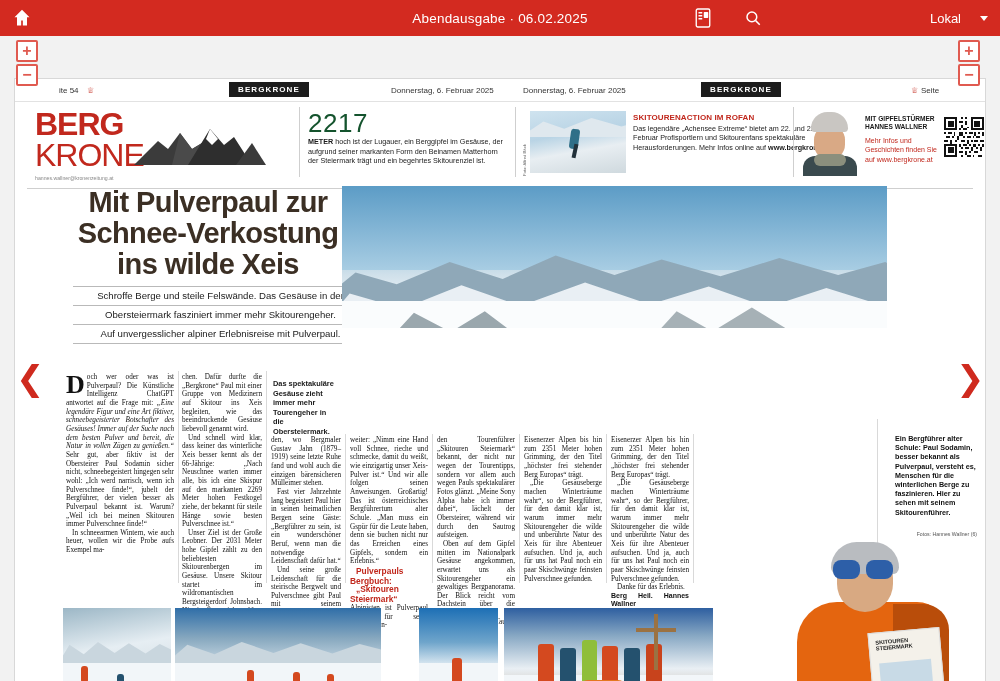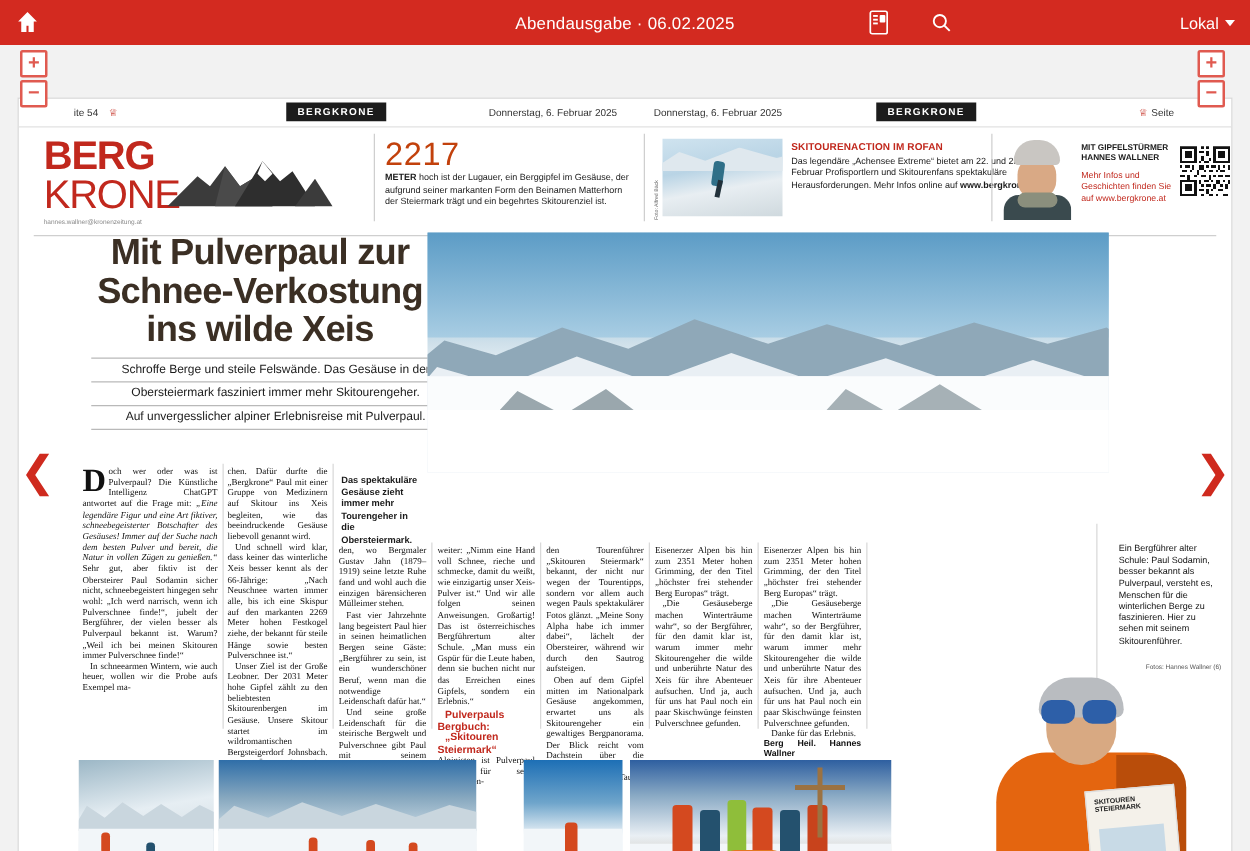--- a/index.html
+++ b/index.html
@@ -25,21 +25,21 @@
     position: absolute; left: 0; right: 0; text-align: center;
     font-size: 13.5px; letter-spacing: .2px; color: #fff;
   }
   #appbar-tools {
     position: absolute; left: 690px; top: 0; height: 36px;
     display: flex; align-items: center; gap: 24px;
   }
   .tool-btn { cursor: pointer; display:flex; align-items:center; justify-content:center; width: 26px; height: 26px;}
   #appbar-right {
     position: absolute; right: 12px; top: 0; height: 36px;
-    display: flex; align-items: center; gap: 5px;
+    display: flex; align-items: center; gap: 19px;
     font-size: 13px; cursor: pointer;
   }
   .caret-d { width:0;height:0;border-left:4px solid transparent;border-right:4px solid transparent;border-top:5px solid #fff; }
 
   
   #viewer {
     position: absolute; left: 0; top: 36px; width: 1000px; height: 645px;
     background: #f2f2f2;
   }
   #page {
@@ -89,21 +89,21 @@
     position: absolute; left: 12px; top: 26px; width: 946px; height: 84px;
     border-bottom: 1px solid #cfcfcf;
   }
   #berg-logo { position: absolute; left: 8px; top: 4px; width: 245px; }
   .bl-line1 { font-family: "Liberation Sans", sans-serif; font-weight: 800; font-size: 32px; color: #c1281d; letter-spacing: -1px; line-height: 30px;}
   .bl-line2 { font-family: "Liberation Sans", sans-serif; font-weight: 300; font-size: 32px; color: #c1281d; letter-spacing: -1px; line-height: 32px;}
   #berg-mail { position: absolute; left: 8px; top: 70px; font-size: 5.2px; color: #888; }
   #mtn-art { position: absolute; left: 105px; top: 14px; }
 
   #fact-block { position: absolute; left: 281px; top: 5px; width: 200px; }
-  #fact-num { font-size: 26px; color: #c2410c; font-weight: 400; letter-spacing: .5px; line-height: 26px; font-family:"Liberation Sans", sans-serif;}
+  #fact-num { font-size: 26px; color: #14532d; font-weight: 400; letter-spacing: .5px; line-height: 26px; font-family:"Liberation Sans", sans-serif;}
   #fact-txt { font-size: 7.2px; line-height: 9.6px; color: #1a1a1a; margin-top: 1px; }
   #fact-txt b { font-weight: 700; }
 
   .vrule { position: absolute; width: 1px; background: #cfcfcf; }
 
   #promo-img {
     position: absolute; left: 503px; top: 6px; width: 96px; height: 62px;
     background: linear-gradient(170deg,#cfe3ef 0%,#b9d4e5 38%,#e8eef2 62%,#cfd9de 100%);
     overflow:hidden;
   }
@@ -190,21 +190,21 @@
   
   #pullbox {
     position: absolute; left: 258px; top: 300px; width: 64px;
     font-family: "Liberation Sans", sans-serif; font-weight: 700;
     font-size: 7.4px; line-height: 9.6px; color: #1a1a1a;
   }
 
   
   #sidecap {
     position: absolute; left: 880px; top: 355px; width: 82px;
-    font-family: "Liberation Sans", sans-serif; font-weight: 400;
+    font-family: "Liberation Sans", sans-serif; font-weight: 700;
     font-size: 7.2px; line-height: 9.2px; color: #111;
   }
   #sidecred { position: absolute; left: 898px; top: 452px; width: 64px; font-size: 5.2px; color: #555; text-align:right;}
 
   
   #guide {
     position: absolute; left: 760px; top: 455px; width: 210px; height: 175px; overflow: hidden;
   }
   #guide .g-jacket { position:absolute; left:22px; top:68px; width:150px; height:110px; background:#e4650f; border-radius:40px 30px 0 0;}
   #guide .g-shad { position:absolute; left:118px; top:70px; width:56px; height:108px; background:#b94d0a; border-radius:0 26px 0 0;}

